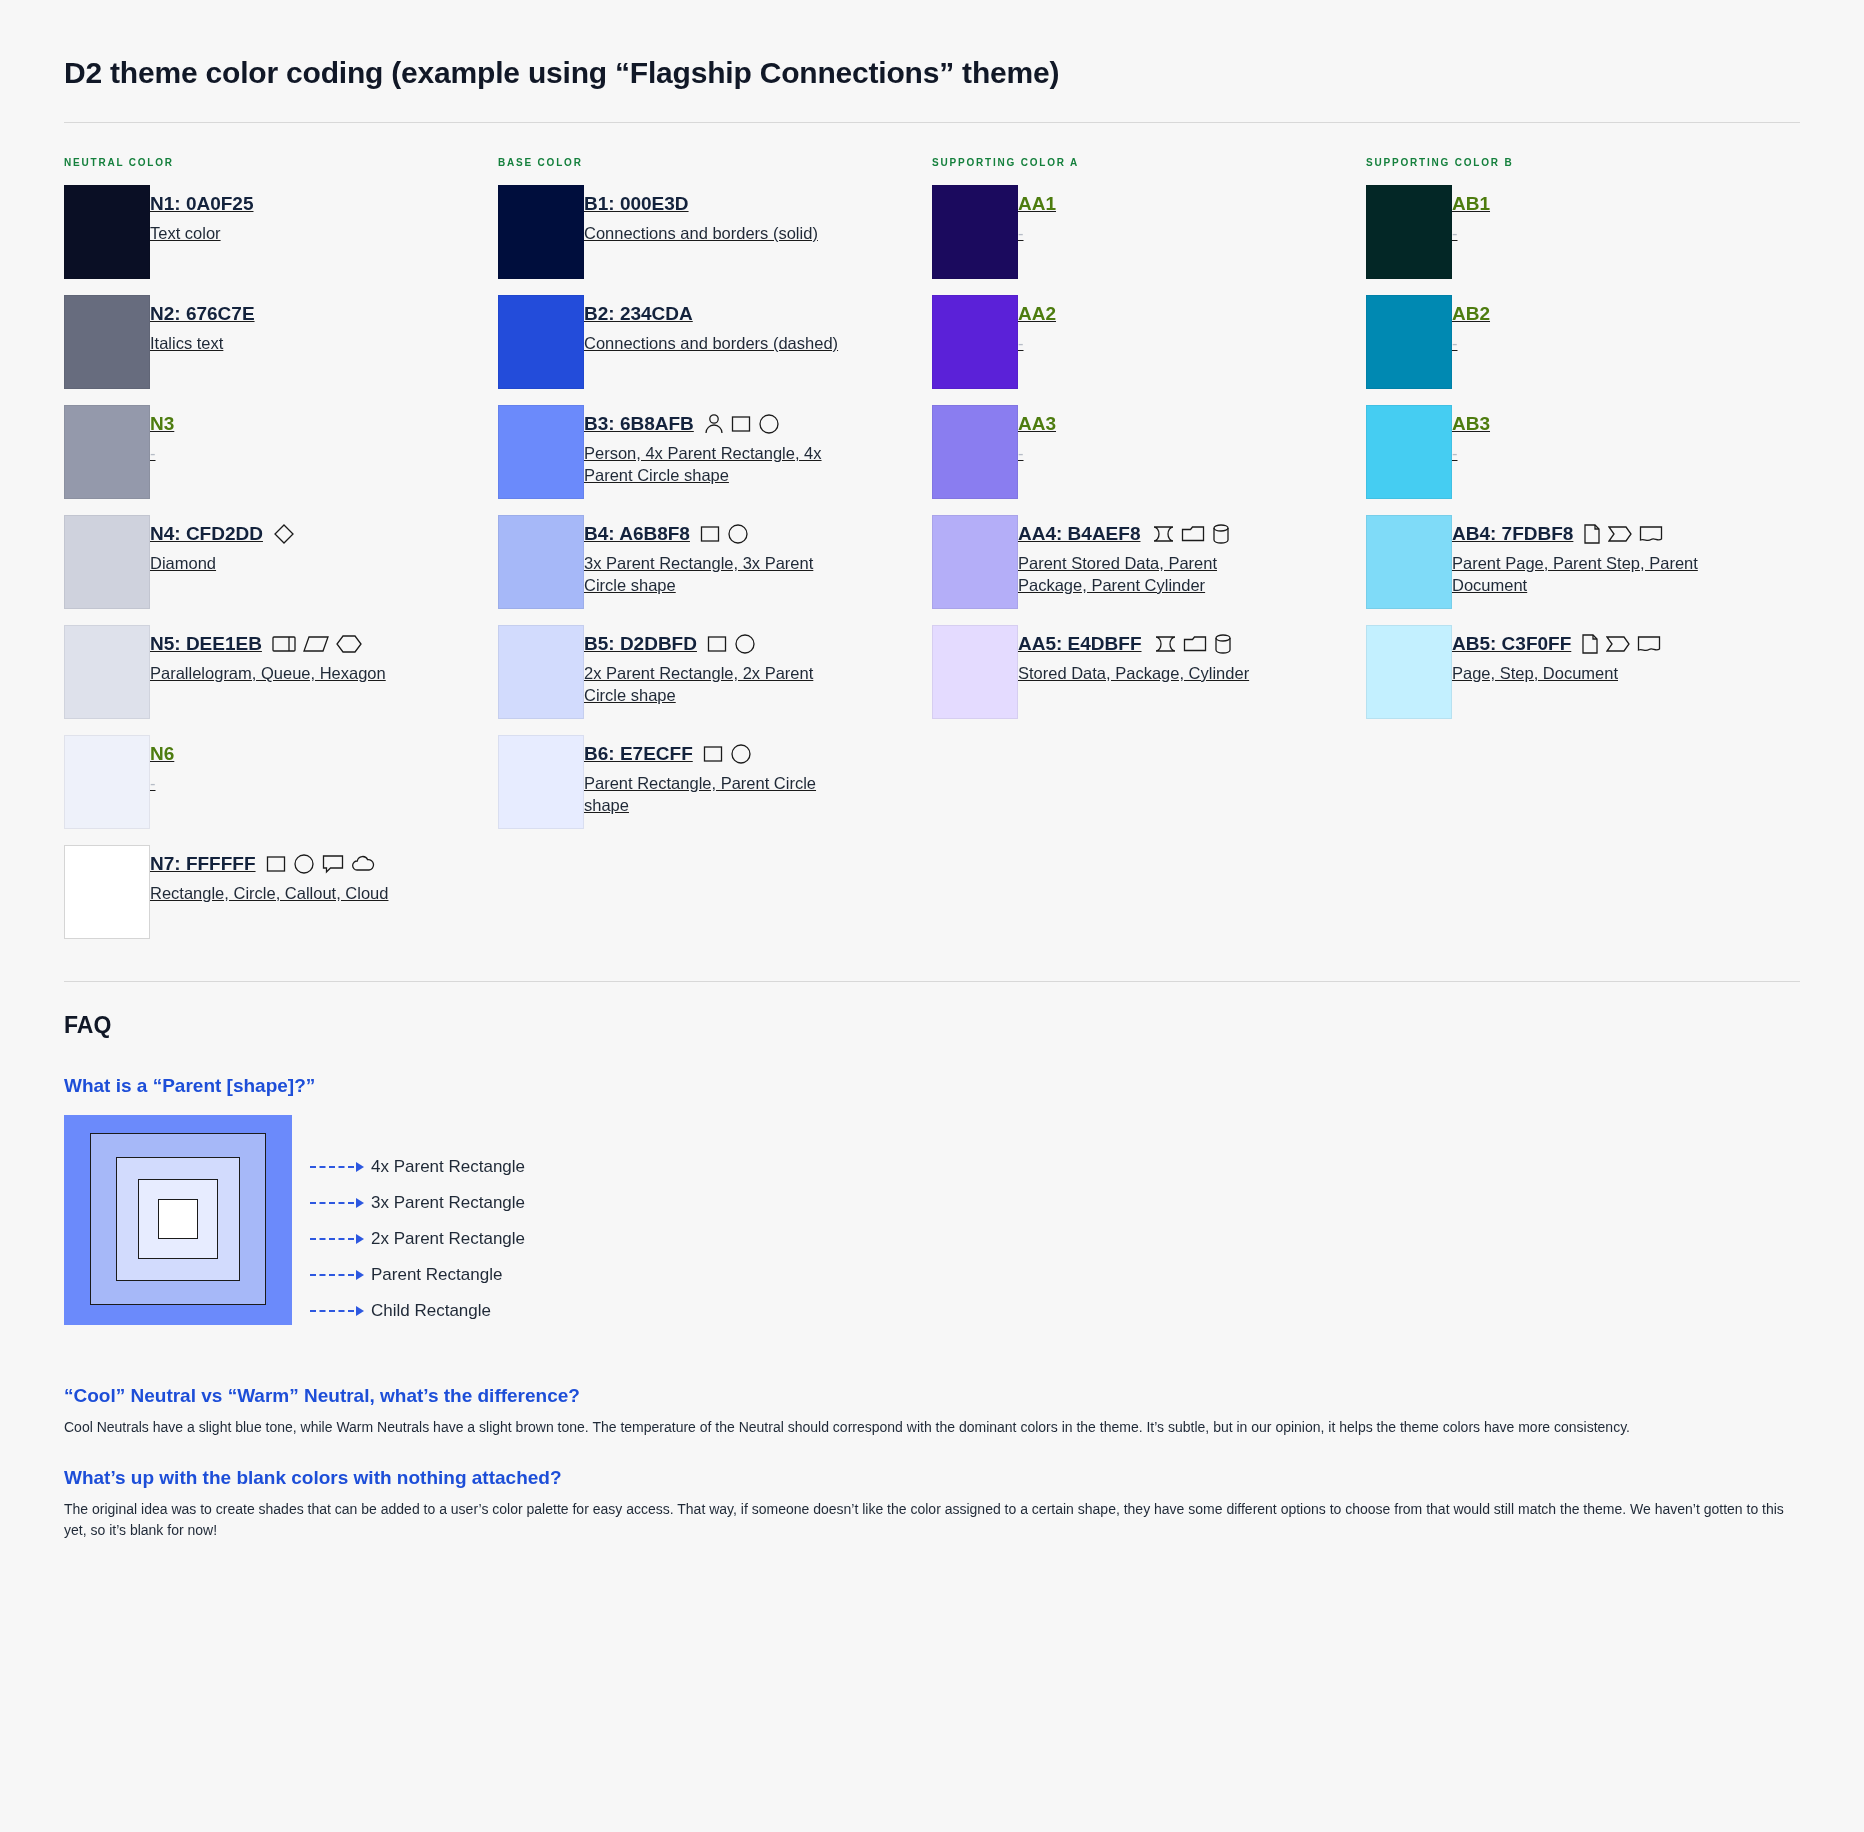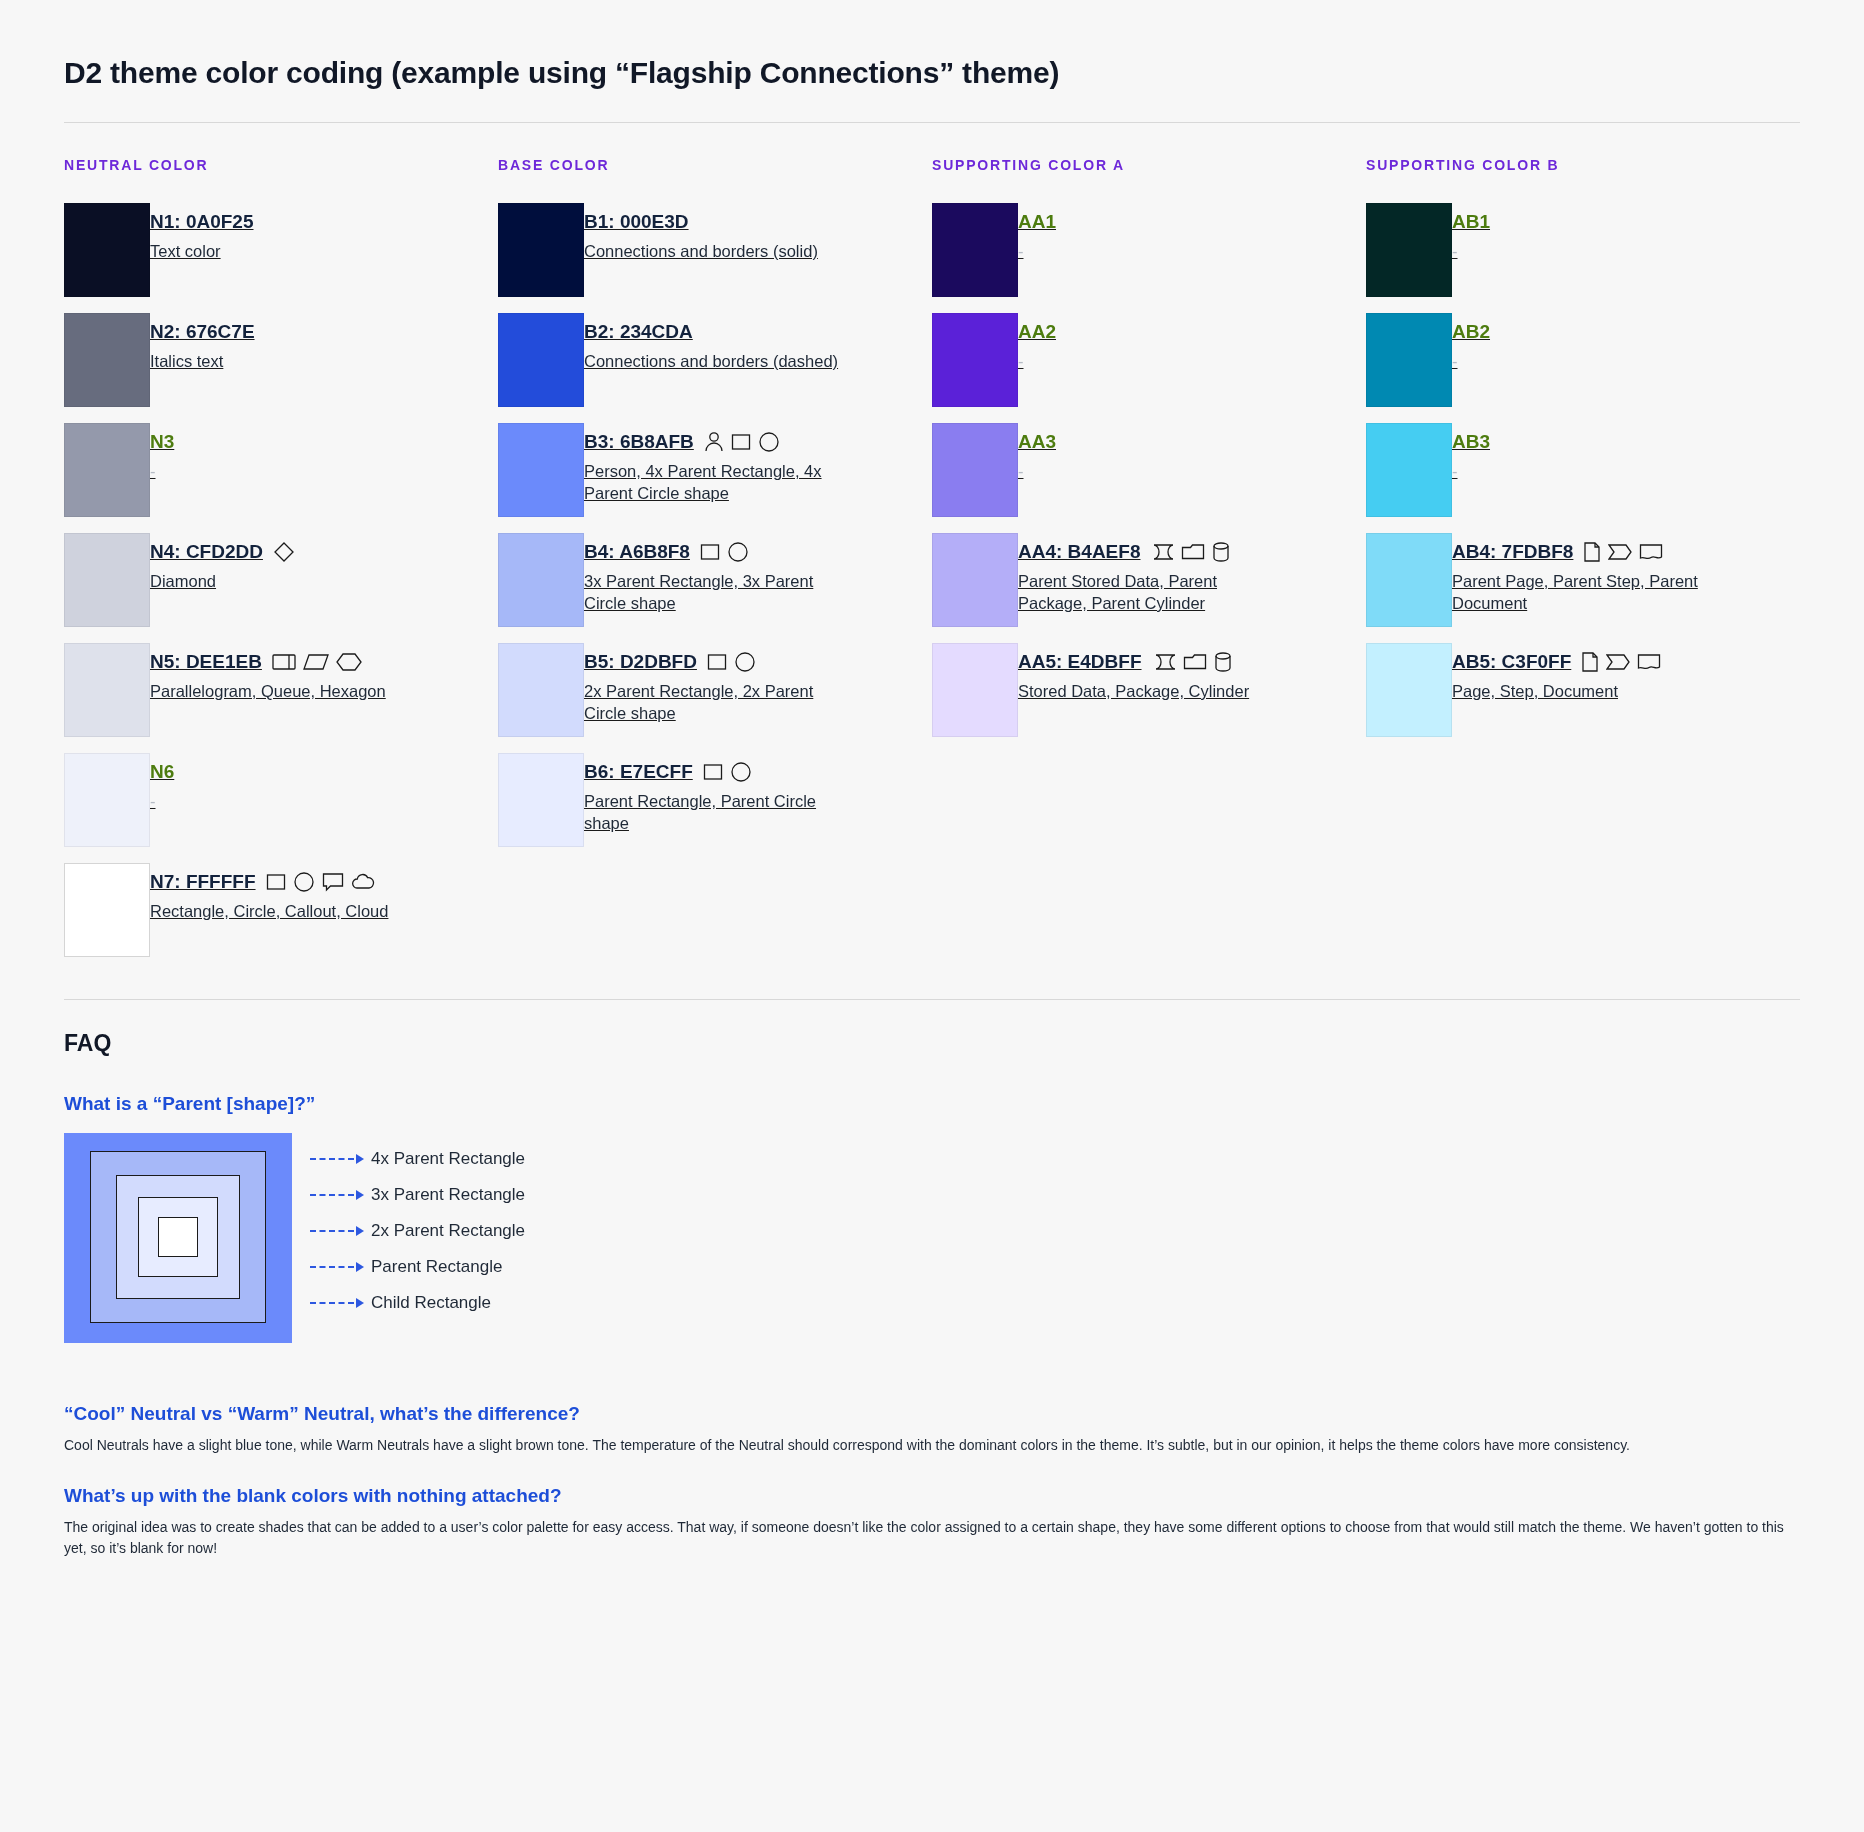--- a/index.html
+++ b/index.html
@@ -33,25 +33,25 @@
   .columns {
     display: flex;
     gap: 0;
   }
   .col {
     width: 25%;
     box-sizing: border-box;
     padding-right: 26px;
   }
   .col-head {
-    font-size: 14px;
+    font-size: 10px;
     font-weight: bold;
     letter-spacing: 1.8px;
-    color: #6d28d9;
-    margin-bottom: 30px;
+    color: #15803d;
+    margin-bottom: 17px;
     text-transform: uppercase;
   }
   .swatch-row {
     display: flex;
     align-items: flex-start;
     margin-bottom: 16px;
   }
   .swatch {
     width: 86px;
     height: 94px;
@@ -166,21 +166,21 @@
     position: absolute;
     left: 94px; top: 84px;
     width: 40px; height: 40px;
     background: #ffffff;
     border: 1px solid #1b1b1b;
     box-sizing: border-box;
   }
   .nest-labels {
     position: absolute;
     left: 246px;
-    top: 8px;
+    top: 34px;
   }
   .nest-label {
     display: flex;
     align-items: center;
     height: 36px;
     font-size: 17px;
     color: #1f2937;
     white-space: nowrap;
   }
   .dashlead {

